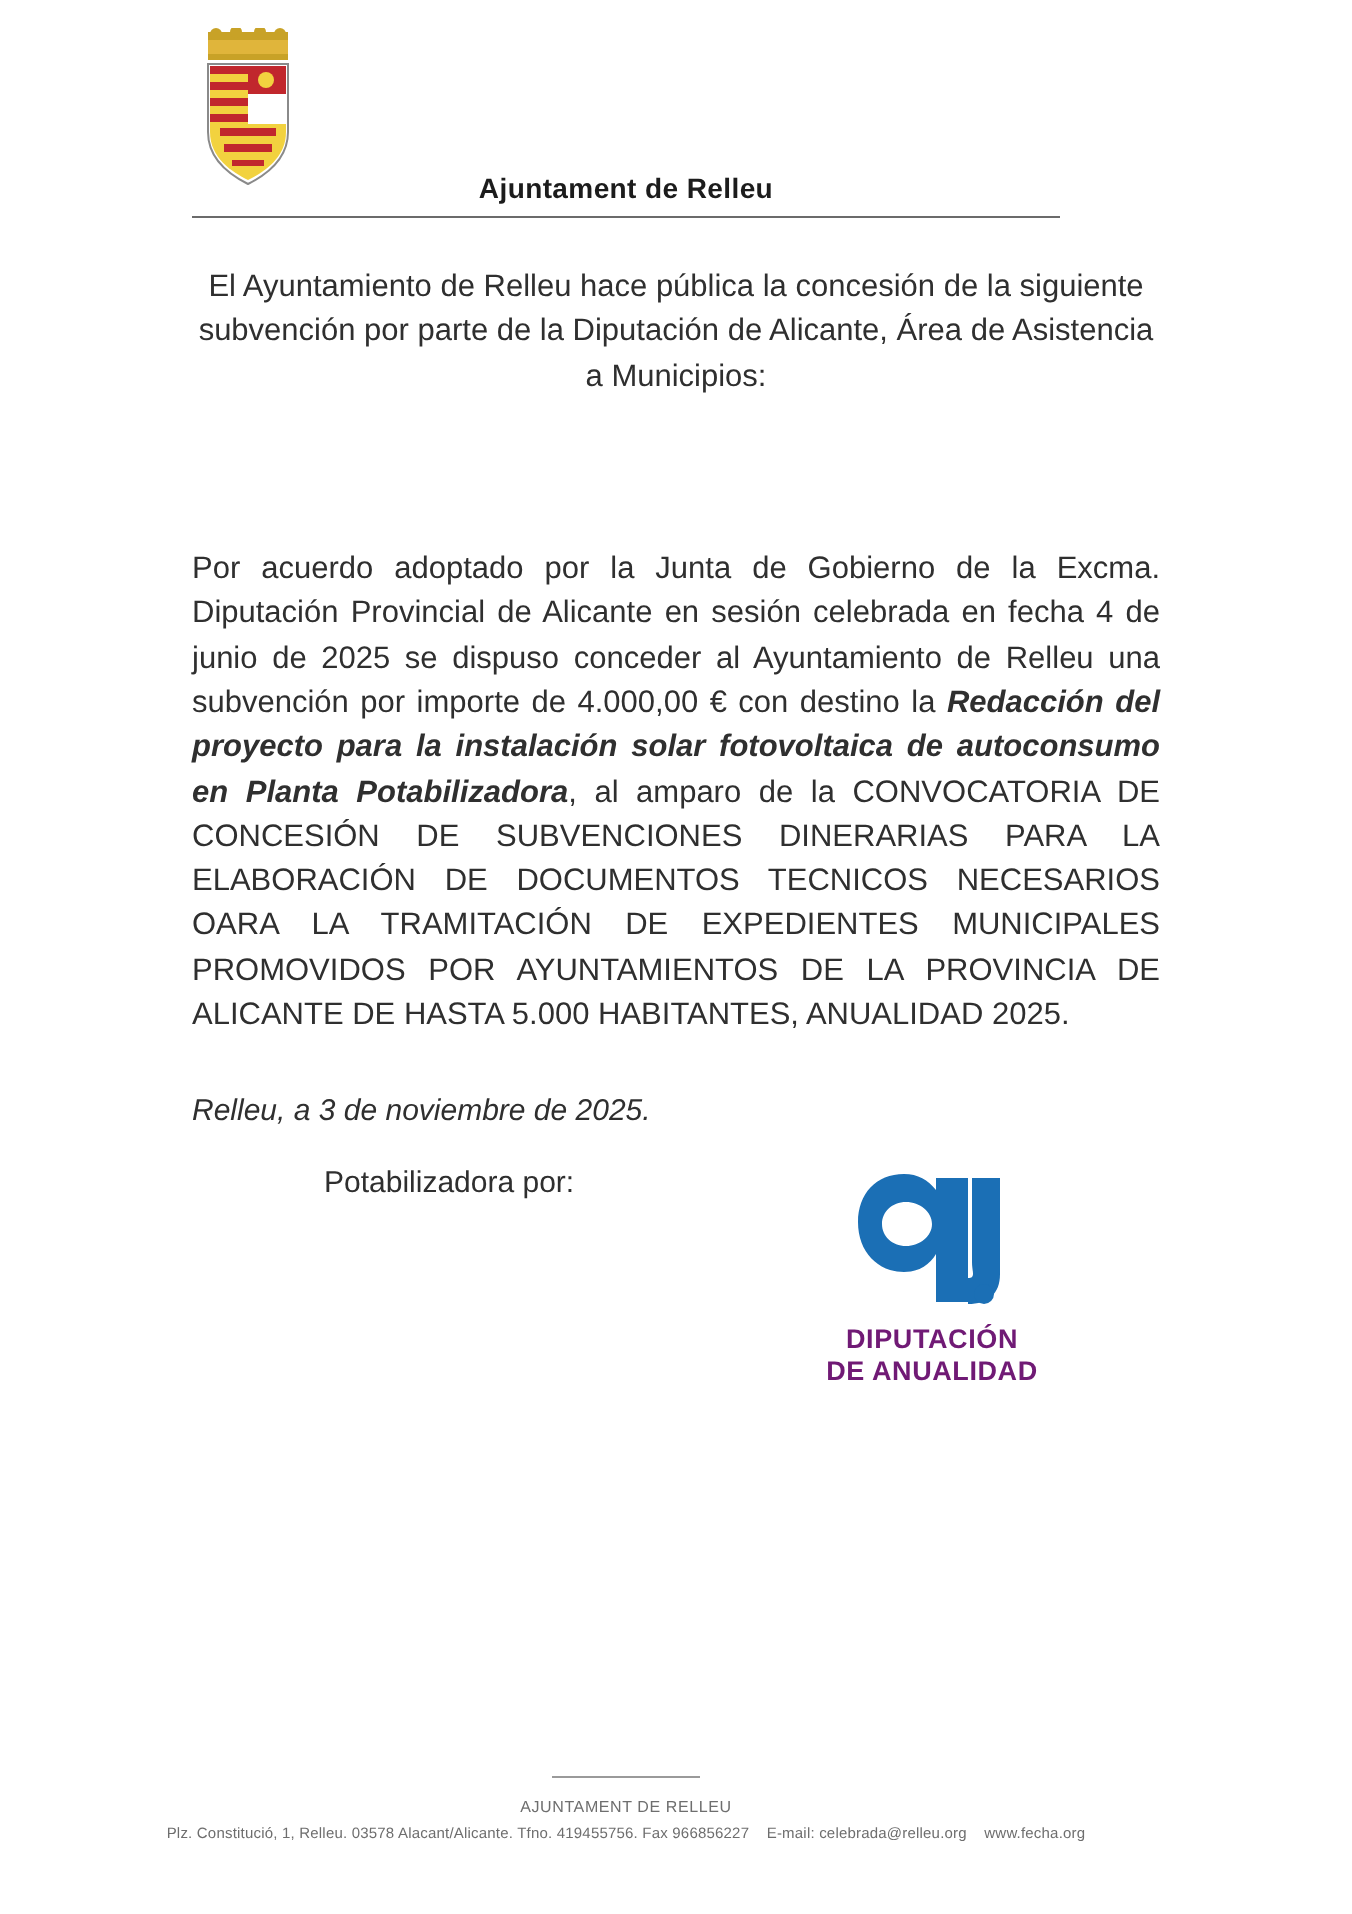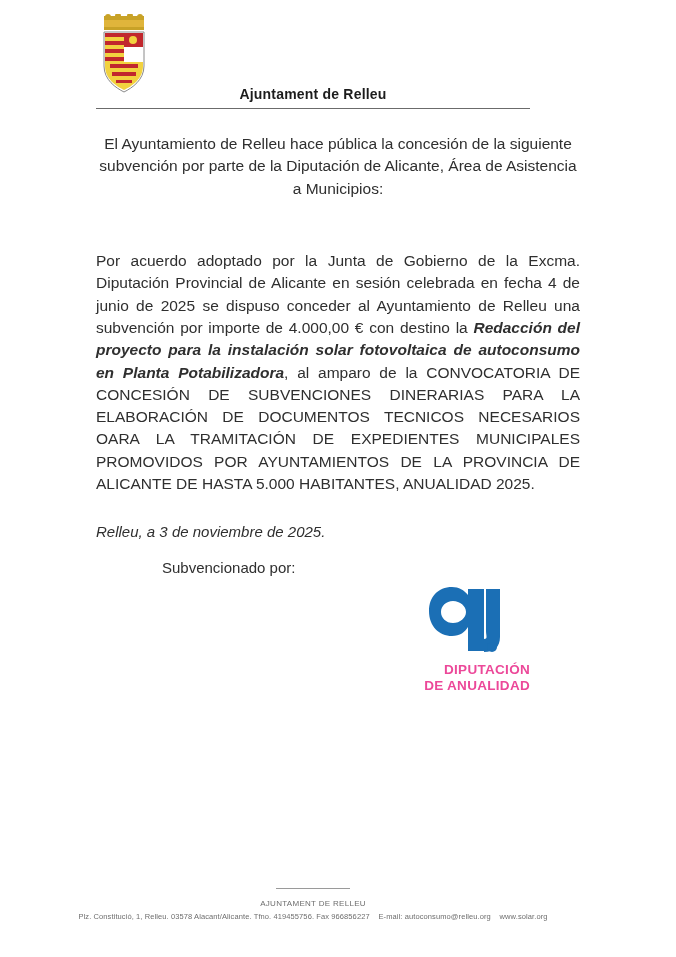--- a/index.html
+++ b/index.html
@@ -66,21 +66,21 @@
     color: #2f2f2f;
     margin: 0;
   }
   .para-intro {
     text-align: center;
     margin-bottom: 26px;
   }
   .para-main {
     text-align: justify;
     text-justify: inter-word;
-    margin-top: 50px;
+    margin-top: 74px;
   }
   .para-main .bolditalic {
     font-weight: bold;
     font-style: italic;
   }
   .para-date {
     margin-top: 26px;
     font-size: 15px;
     font-style: italic;
   }
@@ -104,22 +104,22 @@
     left: 20px;
     top: 10px;
     width: 92px;
     height: 78px;
   }
   .logo-text {
     position: absolute;
     left: 0;
     right: 0;
     top: 91px;
-    text-align: right;
-    color: #ec4899;
+    text-align: center;
+    color: #701a75;
     font-weight: bold;
     font-size: 13.5px;
     line-height: 1.15;
     letter-spacing: 0.3px;
   }
 
   
   .footer {
     position: absolute;
     left: 0;
@@ -189,40 +189,40 @@
   </div>
 
   <div class="content">
 
     <p class="para para-intro">El Ayuntamiento de Relleu hace pública la concesión de la siguiente subvención por parte de la Diputación de Alicante, Área de Asistencia a Municipios:</p>
 
     <p class="para para-main"><span>Por acuerdo adoptado por la Junta de Gobierno de la Excma. Diputación Provincial de Alicante en sesión celebrada en fecha 4 de junio de 2025 se dispuso conceder al Ayuntamiento de Relleu una subvención por importe de 4.000,00 € con destino la </span><span class="bolditalic">Redacción del proyecto para la instalación solar fotovoltaica de autoconsumo en Planta Potabilizadora</span><span>, al amparo de la CONVOCATORIA DE CONCESIÓN DE SUBVENCIONES DINERARIAS PARA LA ELABORACIÓN DE DOCUMENTOS TECNICOS NECESARIOS OARA LA TRAMITACIÓN DE EXPEDIENTES MUNICIPALES PROMOVIDOS POR AYUNTAMIENTOS DE LA PROVINCIA DE ALICANTE DE HASTA 5.000 HABITANTES, ANUALIDAD 2025.</span></p>
 
     <p class="para para-date">Relleu, a 3 de noviembre de 2025.</p>
 
-    <p class="para para-sub">Subvencionado por:</p>
+    <p class="para para-sub">Potabilizadora por:</p>
   </div>
 
   <div class="logo-box">
     <svg class="logo-a" viewBox="0 0 92 78">
       <path d="M30 6 C16 6 7 16 7 30 C7 45 17 55 30 55 C38 55 43 51 46 46 L46 70 L62 70 L62 8 L46 8 L46 14 C42 9 37 6 30 6 Z M31 20 C38 20 44 25 44 31 C44 37 38 42 31 42 C24 42 19 37 19 31 C19 25 24 20 31 20 Z" fill="#1b6fb5"></path>
       <path d="M64 8 L78 8 L78 56 C78 66 72 71 62 71 L62 58 C66 58 64 55 64 50 Z" fill="#1b6fb5"></path>
       <circle cx="70" cy="66" r="5" fill="#1b6fb5"></circle>
     </svg>
     <div class="logo-text">
       <div>DIPUTACIÓN</div>
       <div>DE ANUALIDAD</div>
     </div>
   </div>
 
   <div class="footer-rule"></div>
   <div class="footer">
     <div class="footer-line1">AJUNTAMENT DE RELLEU</div>
     <div class="footer-line2">
       <span>Plz. Constitució, 1, Relleu. 03578 Alacant/Alicante. Tfno. 419455756. Fax 966856227</span>
       &nbsp;&nbsp;
-      <span class="mail">E-mail: autoconsumo@relleu.org</span>
+      <span class="mail">E-mail: celebrada@relleu.org</span>
       &nbsp;&nbsp;
-      <span class="web">www.solar.org</span>
+      <span class="web">www.fecha.org</span>
     </div>
   </div>
 
 </div>
 
 </body></html>

